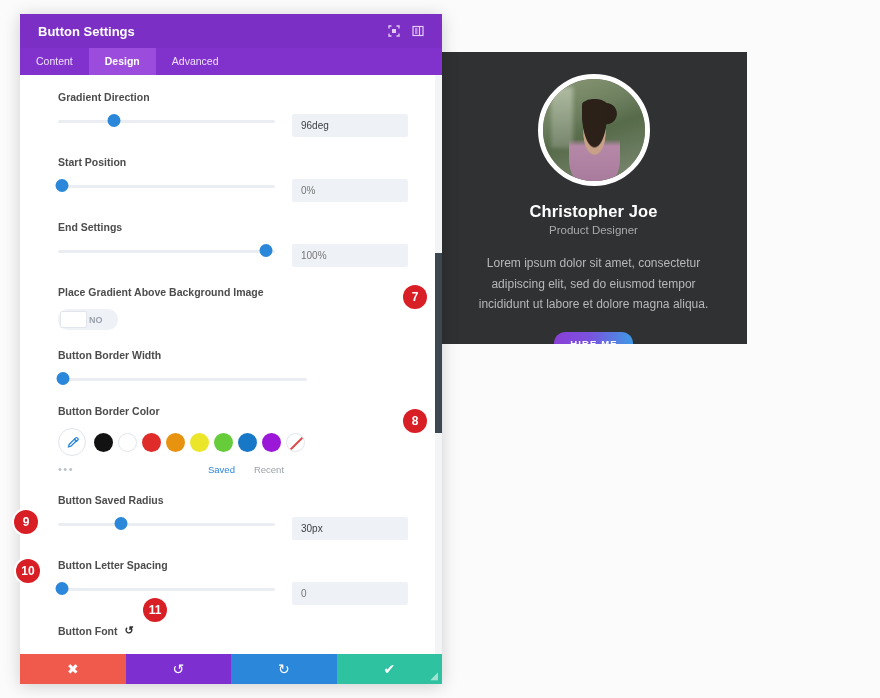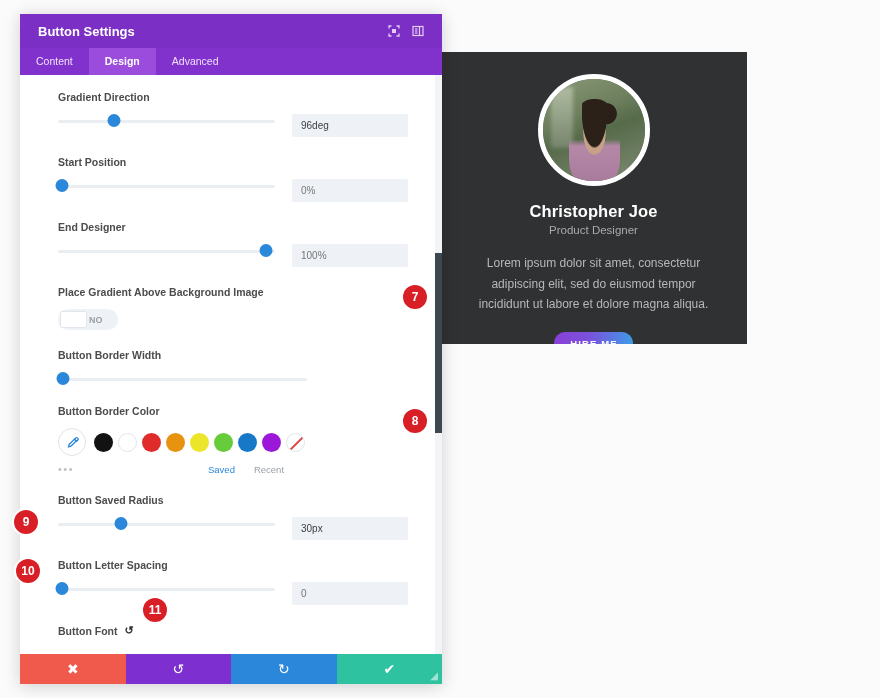--- a/index.html
+++ b/index.html
@@ -255,21 +255,21 @@
         <div class="row">
           <div class="slider">
             <div class="slider-track"></div>
             <div class="slider-knob" style="left:2%"></div>
           </div>
           <input class="num-input" placeholder="0%" style="">
         </div>
       </div>
 
       <div class="field">
-        <div class="field-label">End Designer</div>
+        <div class="field-label">End Settings</div>
         <div class="row">
           <div class="slider">
             <div class="slider-track"></div>
             <div class="slider-knob" style="left:96%"></div>
           </div>
           <input class="num-input" placeholder="100%" style="">
         </div>
       </div>
 
       <div class="field">

